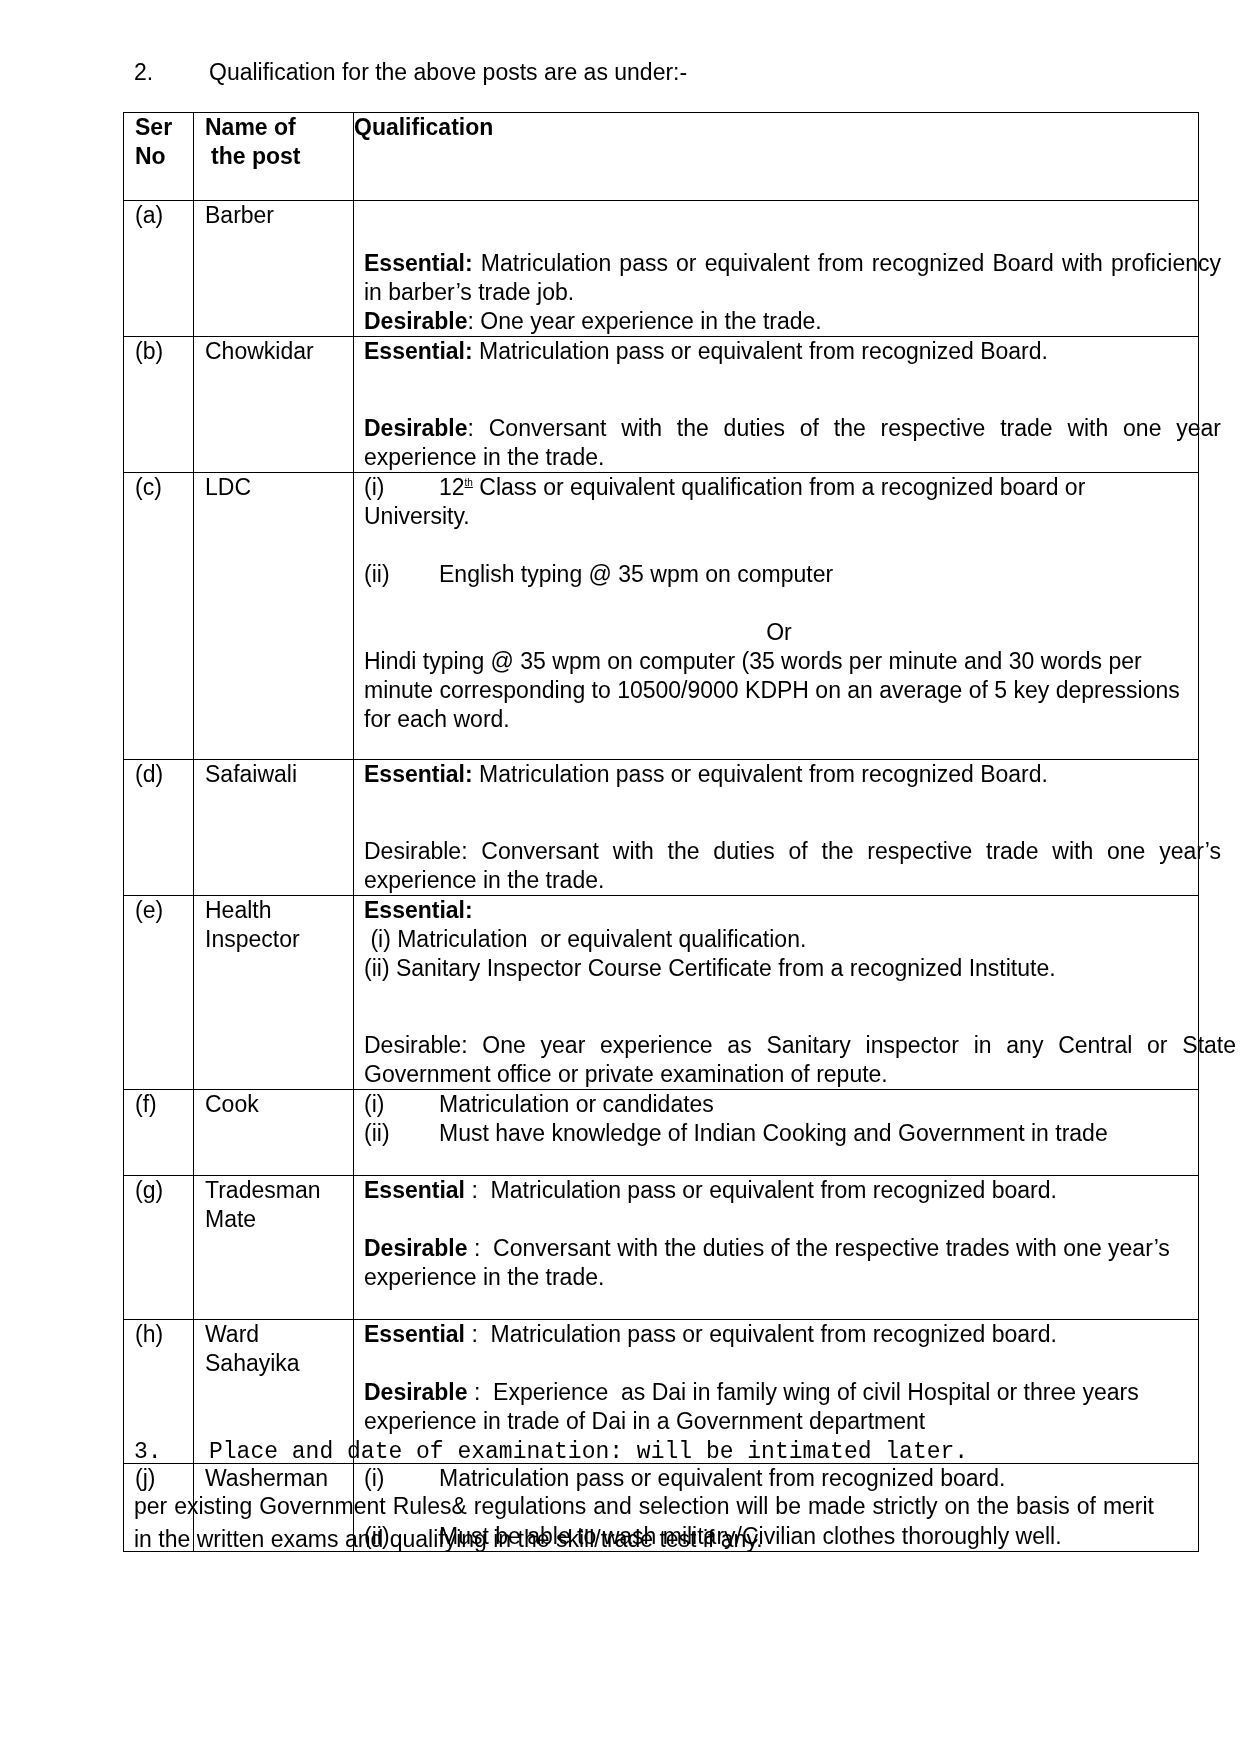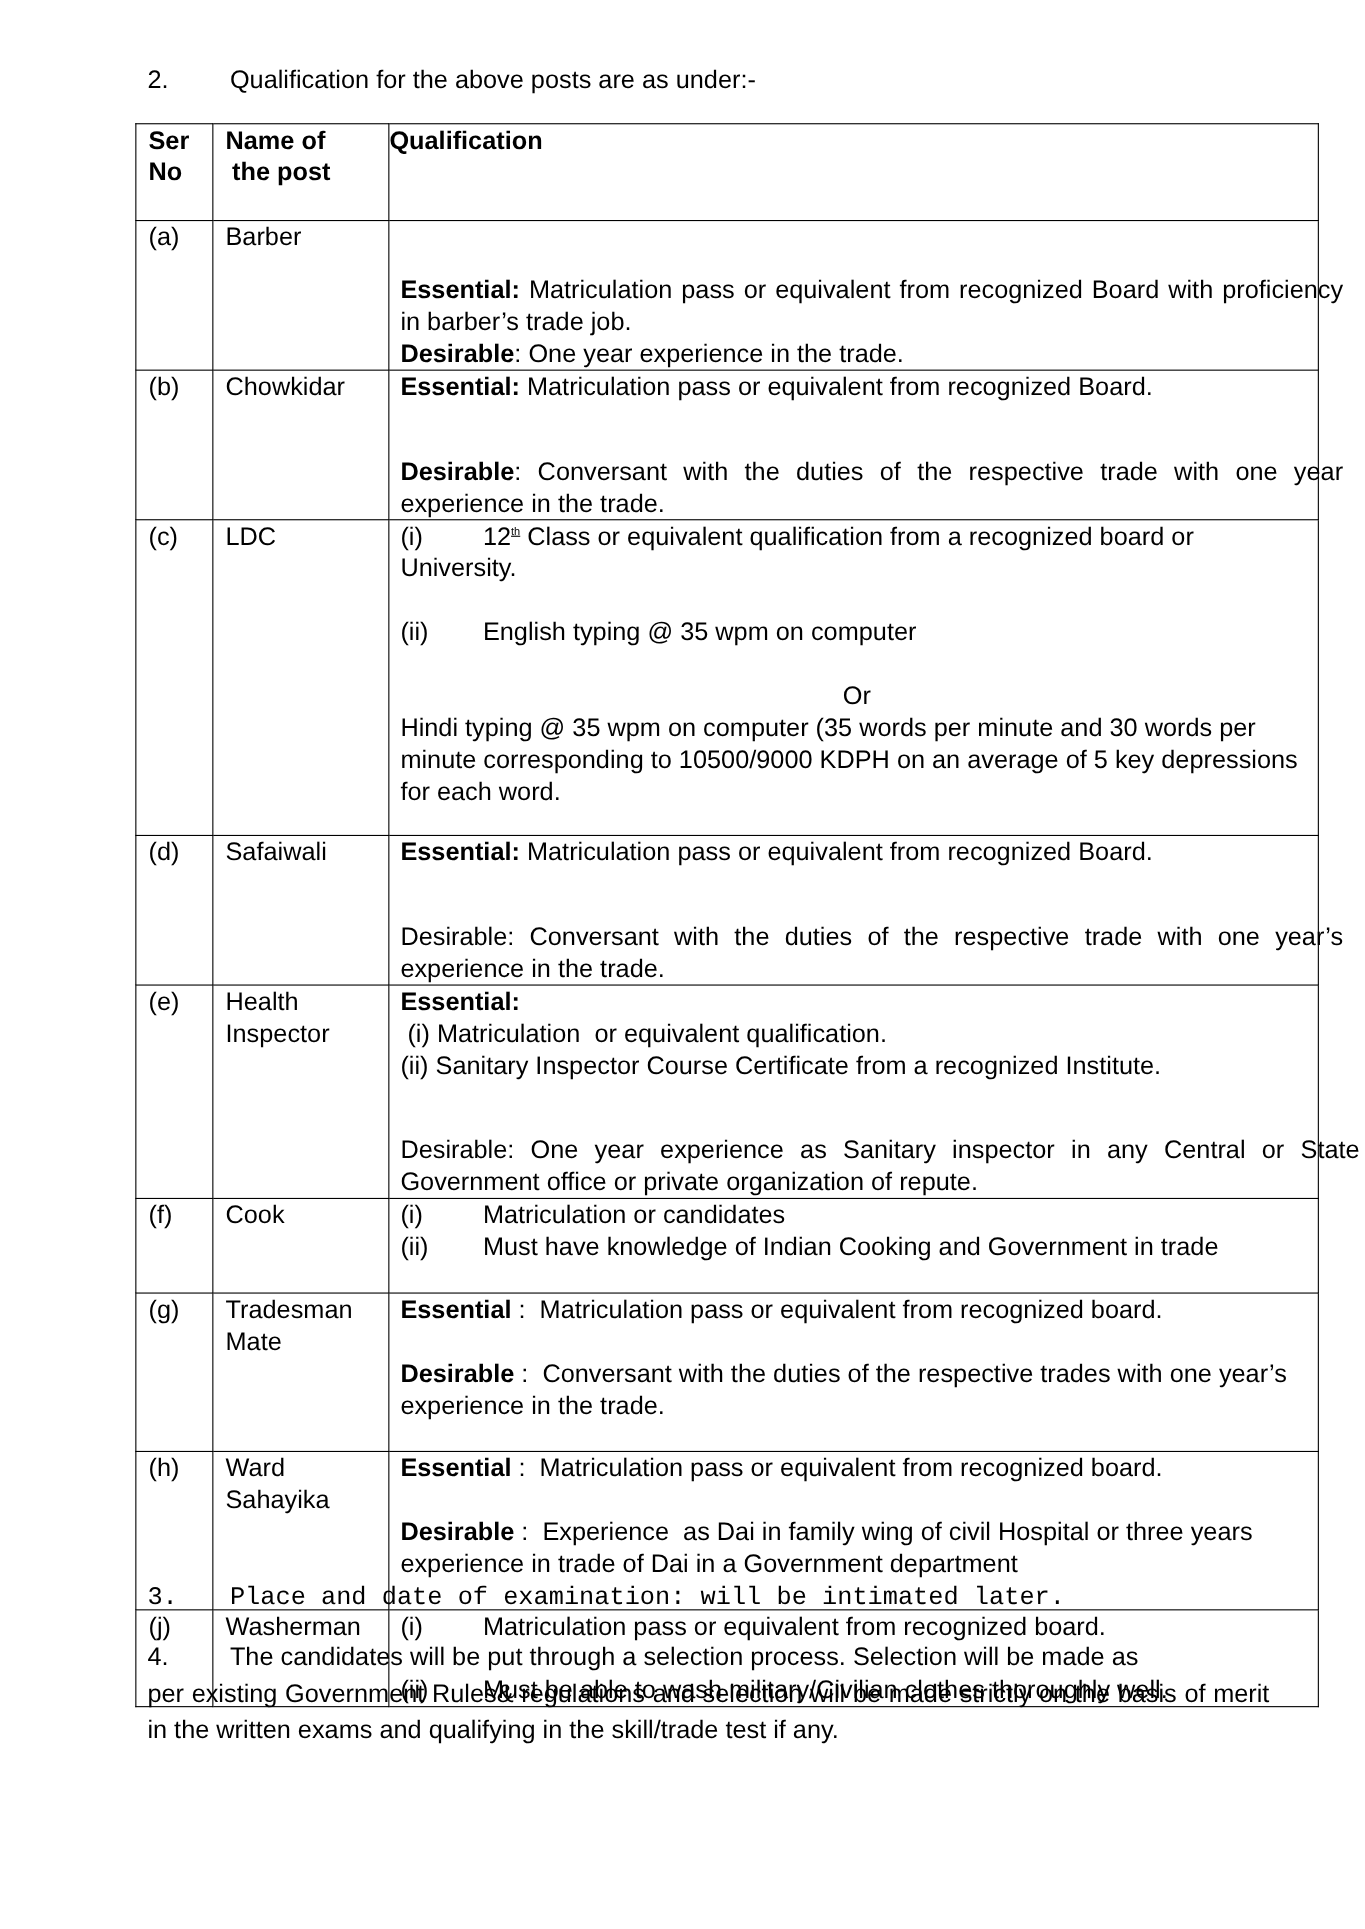--- a/index.html
+++ b/index.html
@@ -145,21 +145,21 @@
             <span class="li">Health</span>
             <span class="li">Inspector</span>
           </div>
         </td>
     <td>
           <div class="c3cell">
             <div class="inner" style="width:872px">
       <div class="b">Essential:</div>
       <div style="white-space:pre"> (i) Matriculation  or equivalent qualification.</div>
       <div>(ii) Sanitary Inspector Course Certificate from a recognized Institute.</div>
-      <div class="j">Desirable: One year experience as Sanitary inspector in any Central or State Government office or private organization of repute.</div>
+      <div class="j">Desirable: One year experience as Sanitary inspector in any Central or State Government office or private examination of repute.</div>
     </div>
           </div>
         </td>
   </tr>
 
   <tr style="height:86px">
     <td>
           <div class="cell">(f)</div>
         </td>
     <td>
@@ -235,15 +235,14 @@
         </td>
   </tr>
 </tbody>
   </table>
 
 <div class="para" id="p3">
   <span class="num">3.</span><span>Place and date of examination: will be intimated later.</span>
 </div>
 
 <div class="para" id="p4">
-  <div><span class="num">4.</span><span>The candidates will be put through a selection process. Selection will be made as</span></div>
   <div class="cont">per existing Government Rules&amp; regulations and selection will be made strictly on the basis of merit in the written exams and qualifying in the skill/trade test if any.</div>
 </div>
 
 </body></html>

